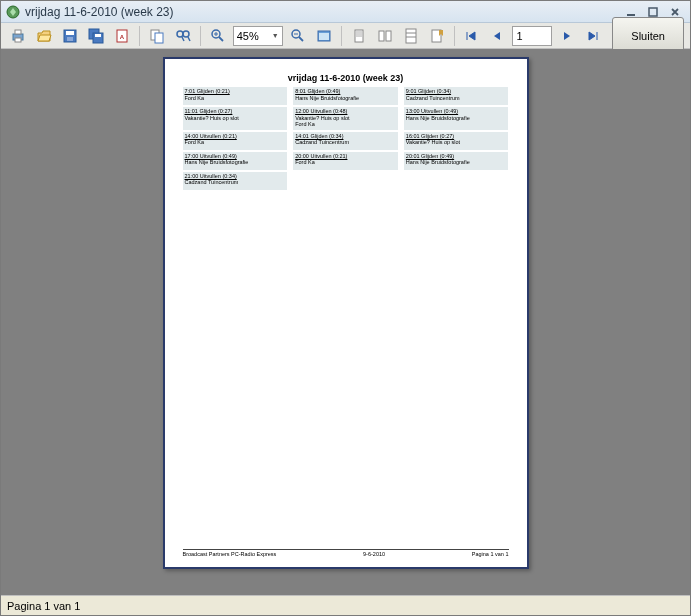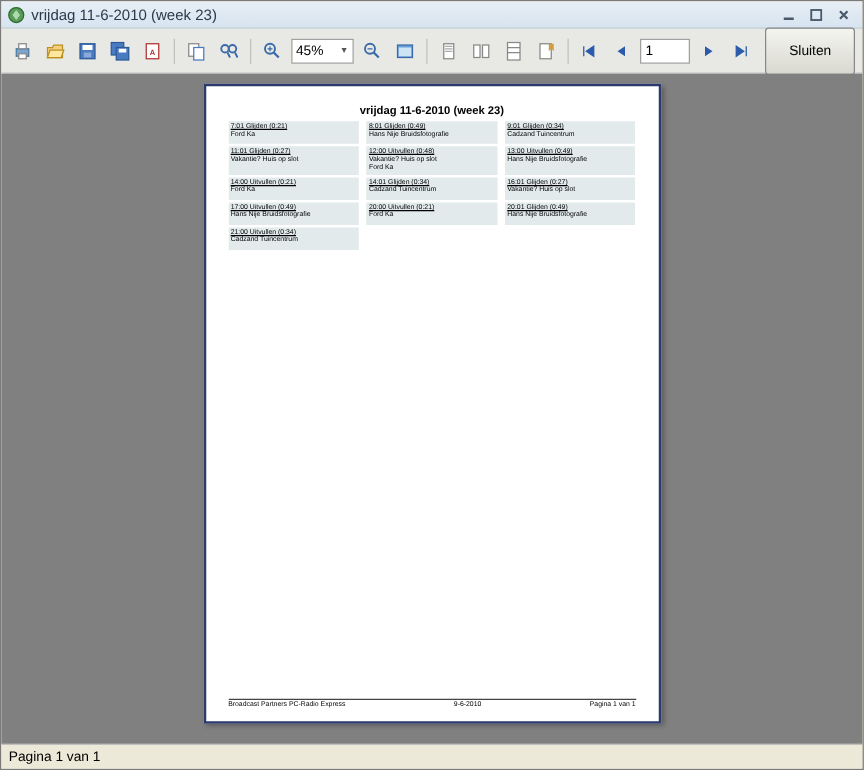--- a/index.html
+++ b/index.html
@@ -35,21 +35,21 @@
   }
   .titlebar .win-btn {
     width: 22px; height: 16px;
     display: flex; align-items: center; justify-content: center;
     color: #4a5a6a;
     font-weight: bold;
     cursor: default;
   }
   
   .toolbar {
-    height: 36px;
+    height: 26px;
     background: #e8e8e4;
     border-bottom: 1px solid #bfbfbf;
     display: flex;
     align-items: center;
     padding: 0 6px;
     gap: 4px;
   }
   .tb-btn {
     width: 22px; height: 22px;
     display: flex; align-items: center; justify-content: center;

